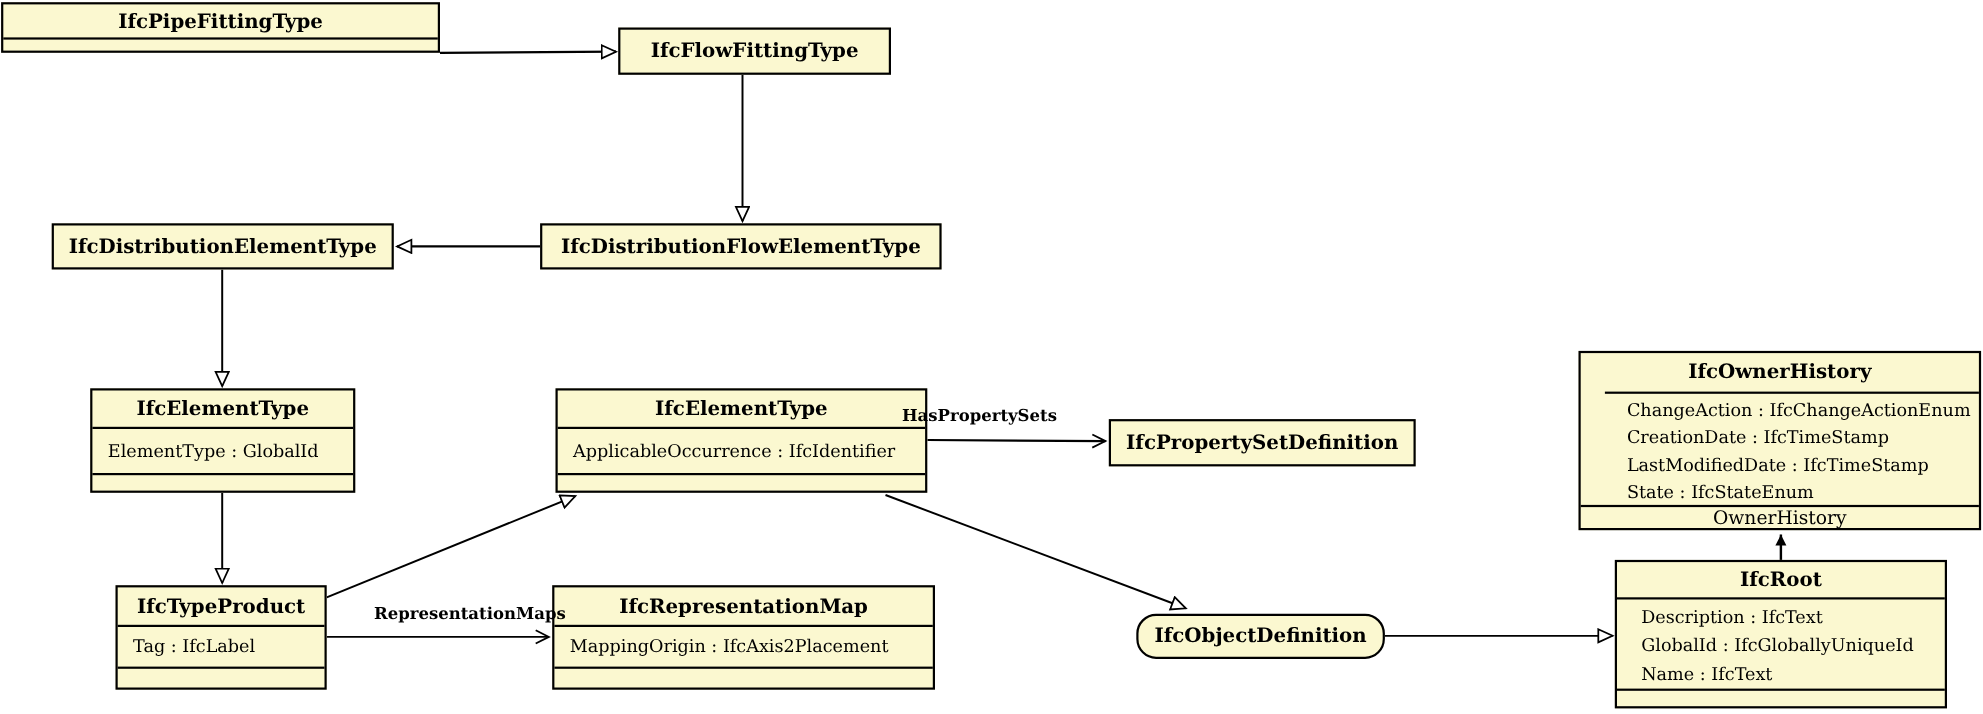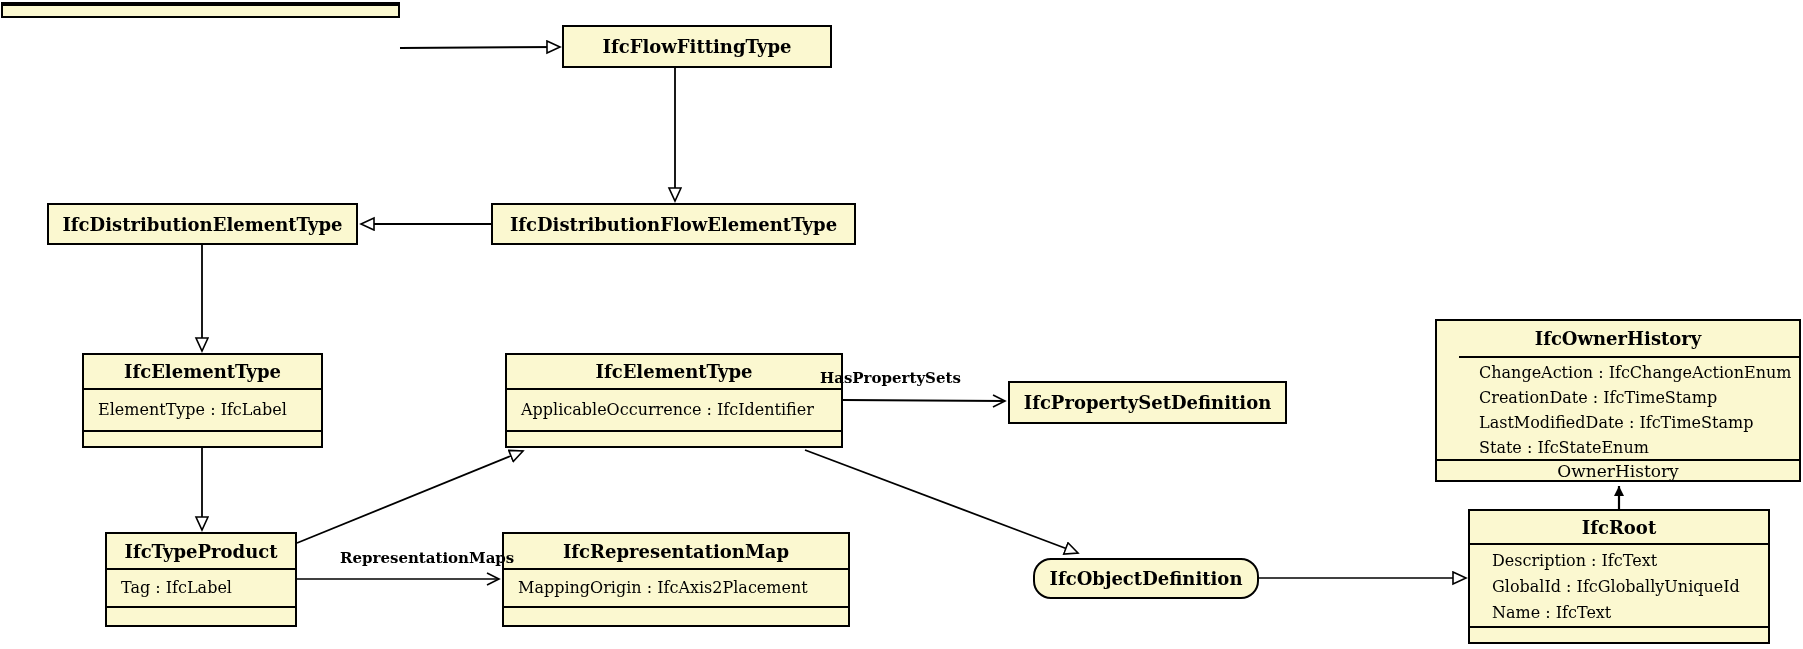--- a/index.html
+++ b/index.html
@@ -69,39 +69,40 @@
     <line x1="202" y1="448" x2="202" y2="530" stroke="#000" stroke-width="1.8" marker-end="url(#gen)"></line>
     <line x1="297" y1="543" x2="523" y2="451" stroke="#000" stroke-width="1.8" marker-end="url(#gen)"></line>
     <line x1="805" y1="450" x2="1078" y2="553" stroke="#000" stroke-width="1.8" marker-end="url(#gen)"></line>
     <line x1="1259" y1="578" x2="1466" y2="578" stroke="#000" stroke-width="1.5" marker-end="url(#gen)"></line>
     <line x1="843" y1="400" x2="1005" y2="401" stroke="#000" stroke-width="2" marker-end="url(#assoc)"></line>
     <line x1="297" y1="579" x2="499" y2="579" stroke="#000" stroke-width="1.5" marker-end="url(#assoc)"></line>
     <line x1="1619" y1="509" x2="1619" y2="486" stroke="#000" stroke-width="2.2" marker-end="url(#assocF)"></line>
   </svg>
 
   <div class="node" style="left:1px;top:2px;width:399px;">
+    <div class="title" style="height:30px">IfcPipeFittingType</div>
     <div class="empty" style="height:12px"></div>
   </div>
 
-  <div class="node single" style="left:562px;top:25px;width:270px;height:43px;">
+  <div class="node single" style="left:562px;top:25px;width:248px;height:43px;">
     <span>IfcFlowFittingType</span>
   </div>
 
   <div class="node single" style="left:47px;top:203px;width:311px;height:42px;">
     <span>IfcDistributionElementType</span>
   </div>
 
   <div class="node single" style="left:491px;top:203px;width:365px;height:42px;">
     <span>IfcDistributionFlowElementType</span>
   </div>
 
   <div class="node" style="left:82px;top:353px;width:241px;">
     <div class="title" style="height:33px">IfcElementType</div>
     <div class="attrs center1" style="height:42px">
-      <div class="attr">ElementType : IfcLabel</div>
+      <div class="attr">ElementType : GlobalId</div>
     </div>
     <div class="empty" style="height:16px"></div>
   </div>
 
   <div class="node" style="left:505px;top:353px;width:338px;">
     <div class="title" style="height:33px">IfcElementType</div>
     <div class="attrs center1" style="height:42px">
       <div class="attr">ApplicableOccurrence : IfcIdentifier</div>
     </div>
     <div class="empty" style="height:16px"></div>

